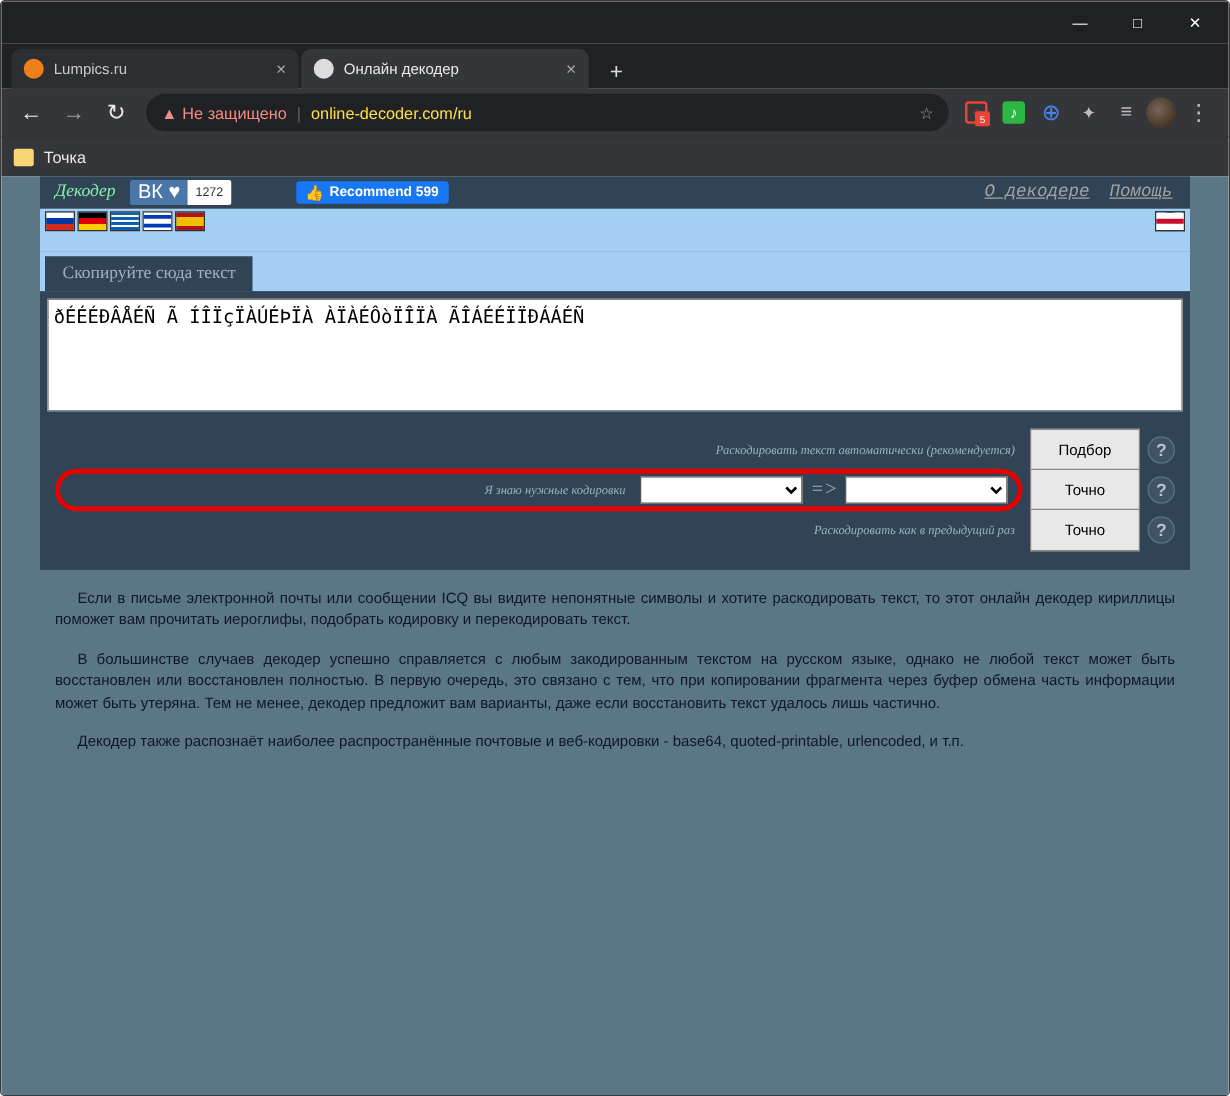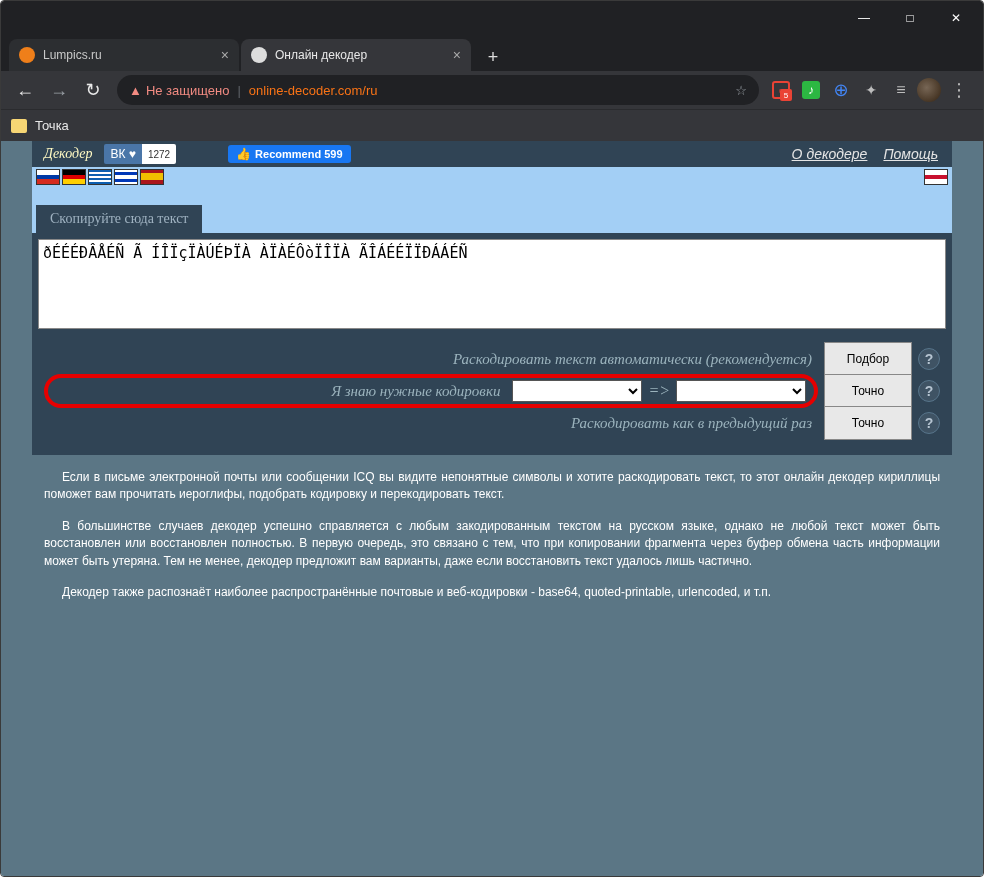--- a/index.html
+++ b/index.html
@@ -95,21 +95,21 @@
   display: flex;
   align-items: center;
   padding: 0 12px;
   margin: 0 6px;
   gap: 8px;
   color: #e8e8e8;
   font-size: 13px;
 }
 .addr-warn { color: #f28b82; display:flex; align-items:center; gap:4px;}
 .addr-sep { color: #5f6368; }
-.addr-url { color: #f97316; }
+.addr-url { color: #fde047; }
 .addr-star { margin-left:auto; color:#9aa0a6; }
 .ext-icon {
   width: 28px; height:28px;
   display:flex; align-items:center; justify-content:center;
   border-radius:4px;
 }
 .ext-red { position:relative; }
 .ext-red-box {
   width:18px;height:18px;border:2px solid #ea4335;border-radius:3px;
   display:flex;align-items:center;justify-content:center;color:#ea4335;font-size:10px;font-weight:bold;
@@ -145,31 +145,31 @@
   margin: 0 auto;
 }
 .topbar {
   background: #304455;
   display:flex;
   align-items:center;
   height:26px;
   padding: 0 6px;
   gap: 6px;
 }
-.brand { color:#fef9c3; font-family:Georgia,serif; font-size:14px; font-style:italic; padding:0 6px;}
+.brand { color:#86efac; font-family:Georgia,serif; font-size:14px; font-style:italic; padding:0 6px;}
 .vk-pill {
   display:flex; align-items:center; height:20px;
 }
-.vk-left{background:#4a76a8;color:#fff;font-size:12px;padding:0 6px;height:20px;display:flex;align-items:center;border-radius:2px 0 0 2px;}
+.vk-left{background:#4a76a8;color:#fff;font-size:16px;padding:0 6px;height:20px;display:flex;align-items:center;border-radius:2px 0 0 2px;}
 .vk-count{background:#fff;color:#333;font-size:10px;padding:0 6px;height:20px;display:flex;align-items:center;border-radius:0 2px 2px 0;position:relative;}
 .vk-count::before{content:'';position:absolute;left:-4px;top:6px;border:4px solid transparent;border-right-color:#fff;}
 .fb-pill{background:#1877f2;color:#fff;font-size:11px;font-weight:bold;padding:2px 8px;border-radius:3px;display:flex;align-items:center;gap:4px;}
 .fb-thumb{font-size:12px;}
 .toplinks{margin-left:auto;display:flex;gap:16px; padding-right:8px;}
-.toplink{color:#e5e5e5;font-family:Liberation Sans, sans-serif;font-style:italic;font-size:14px;text-decoration:underline;}
+.toplink{color:#a3a3a3;font-family:Liberation Mono, monospace;font-style:italic;font-size:14px;text-decoration:underline;}
 .flagbar{
   background:#a3cff5;
   height:34px;
   display:flex;
   align-items:flex-start;
   padding:2px 4px;
   gap:2px;
 }
 .flag{width:24px;height:16px;border:1px solid #333;}
 .flag-ru{background:linear-gradient(#fff 33%,#0039a6 33% 66%,#d52b1e 66%);}
@@ -213,21 +213,21 @@
   align-items:center;
   height:32px;
   gap:6px;
 }
 .optlabel{
   flex:1;
   text-align:right;
   color:#9bb3bd;
   font-family:Georgia,serif;
   font-style:italic;
-  font-size:15px;
+  font-size:10px;
   padding-right:6px;
 }
 .optbtn{
   width:88px;height:34px;
   background:#e8e8e8;border:1px solid #888;
   font-size:12px;
   display:flex;align-items:center;justify-content:center;
 }
 .helpdot{
   width:22px;height:22px;border-radius:50%;
@@ -245,21 +245,21 @@
 }
 .enc-arrow{color:#9bb3bd;font-family:Georgia,serif;font-style:italic;}
 .redframe{
   border:4px solid #e60000;
   border-radius:18px;
   padding:2px 8px;
   display:flex;align-items:center;gap:6px;
 }
 .article{
   padding:14px 12px;
-  color:#ffffff;
+  color:#0f172a;
   font-size:12px;
   line-height:1.45;
 }
 .article p{margin-bottom:14px;text-align:justify;text-indent:18px;}
 </style>
 </head>
 <body>
 
 <div class="window">
 

